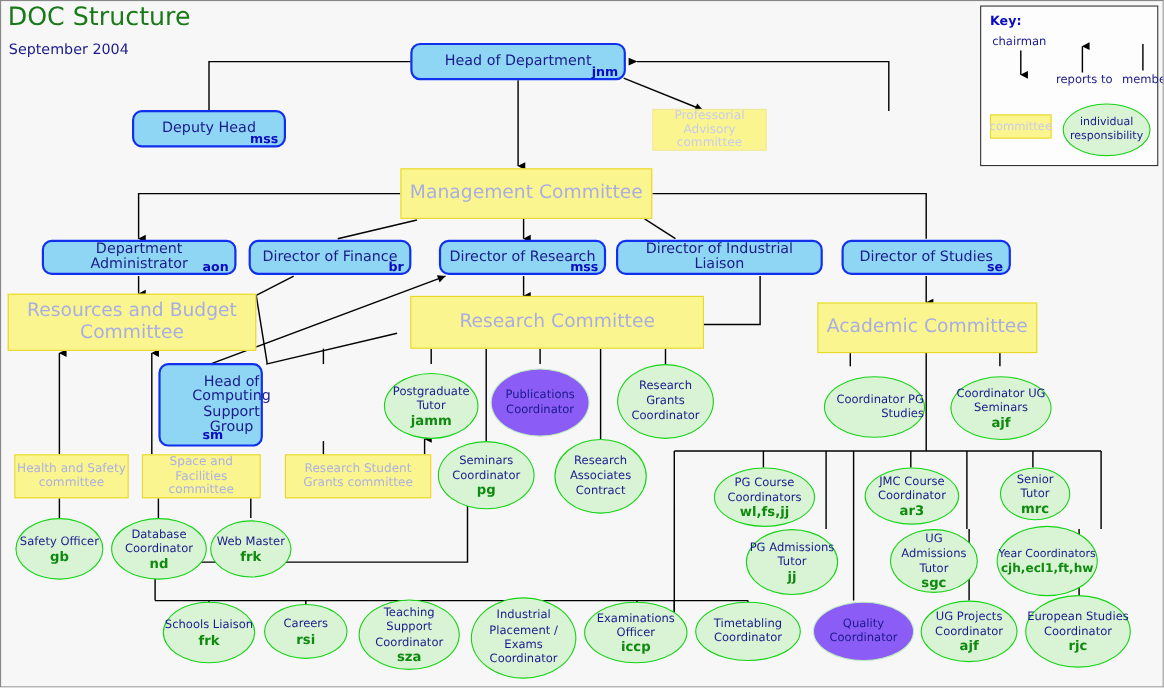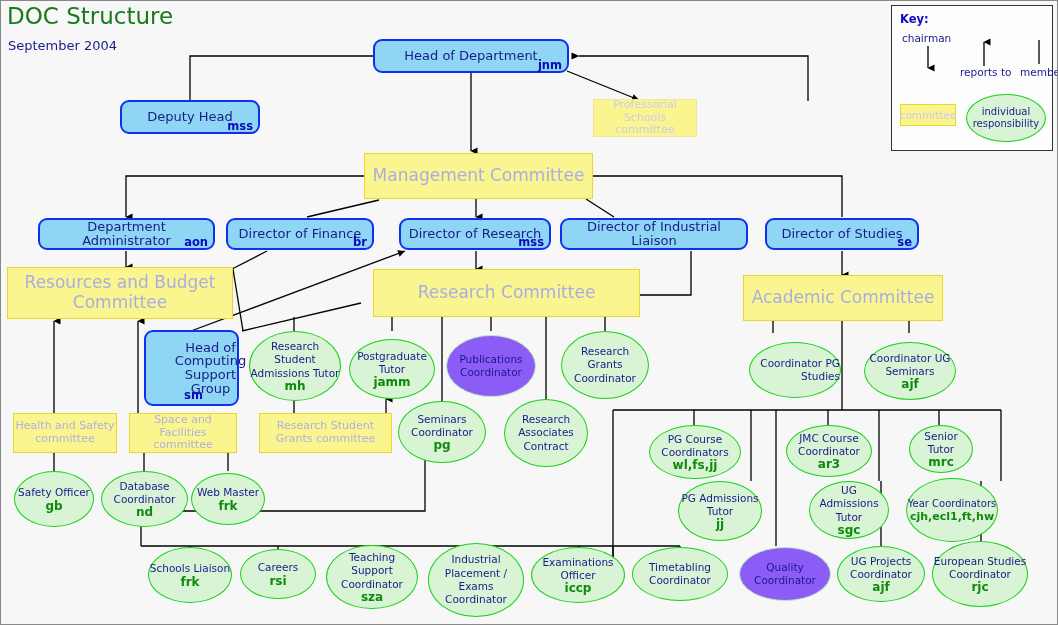--- a/index.html
+++ b/index.html
@@ -204,21 +204,21 @@
     <span class="ttl">Director of Studies</span>
     <span class="ini">se</span>
   </div>
 
   <div class="pbox" style="left:143px;top:329px;width:95px;height:76px;padding-left:38px;">
     <span class="ttl">Head of Computing Support Group</span>
     <span class="ini" style="right:auto;left:0;width:95px;text-align:center;bottom:3px;">sm</span>
   </div>
 
   <div class="cbox faded" style="left:592px;top:98px;width:104px;height:38px;color:#c9cdea;">
-    <span>Professorial Schools committee</span>
+    <span>Professorial Advisory committee</span>
   </div>
 
 
   <div class="cbox big" style="left:363px;top:152px;width:229px;height:46px;">
     <span>Management Committee</span>
   </div>
 
   <div class="cbox big" style="left:6px;top:266px;width:226px;height:52px;">
     <span>Resources and Budget Committee</span>
   </div>
@@ -236,23 +236,20 @@
   </div>
 
   <div class="cbox" style="left:128px;top:412px;width:108px;height:40px;">
     <span>Space and Facilities committee</span>
   </div>
 
   <div class="cbox" style="left:258px;top:412px;width:133px;height:40px;">
     <span>Research Student Grants committee</span>
   </div>
 
-  <div class="ell" style="left:248px;top:330px;width:92px;height:70px;">
-    <span><span>Research Student Admissions Tutor</span><span class="ini">mh</span></span>
-  </div>
 
   <div class="ell" style="left:348px;top:338px;width:86px;height:60px;">
     <span><span>Postgraduate Tutor</span><span class="ini">jamm</span></span>
   </div>
 
   <div class="ell faded" style="left:445px;top:334px;width:90px;height:62px;">
     <span><span>Publications Coordinator</span><span class="ini"></span></span>
   </div>
 
   <div class="ell" style="left:560px;top:330px;width:88px;height:68px;">

